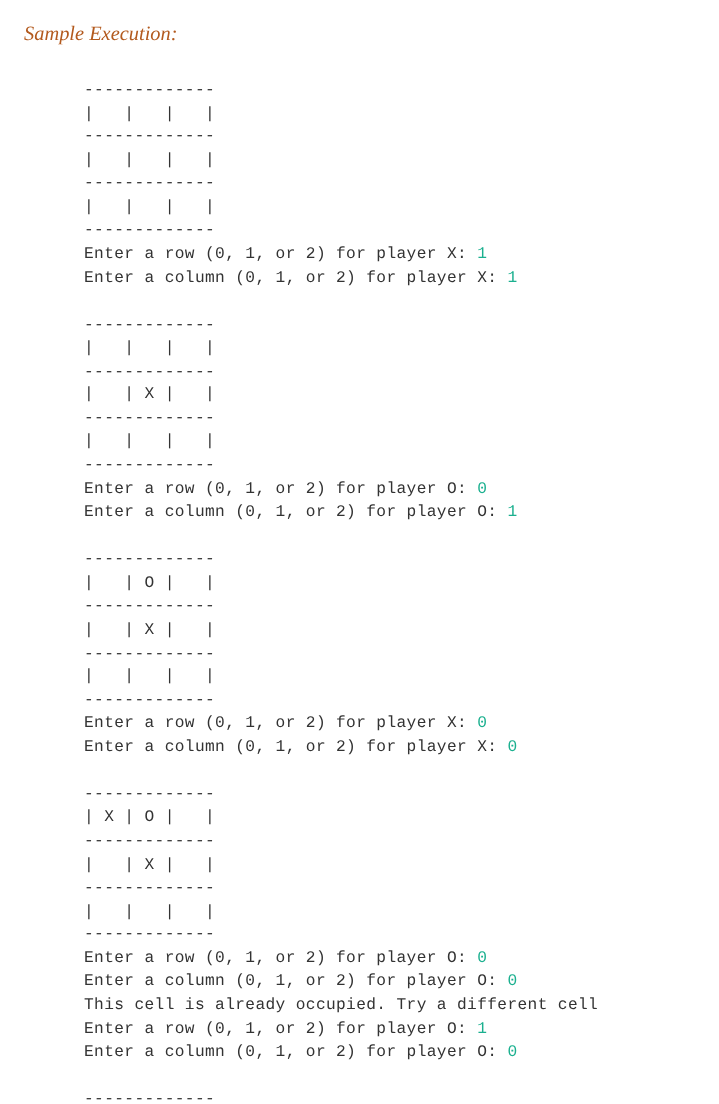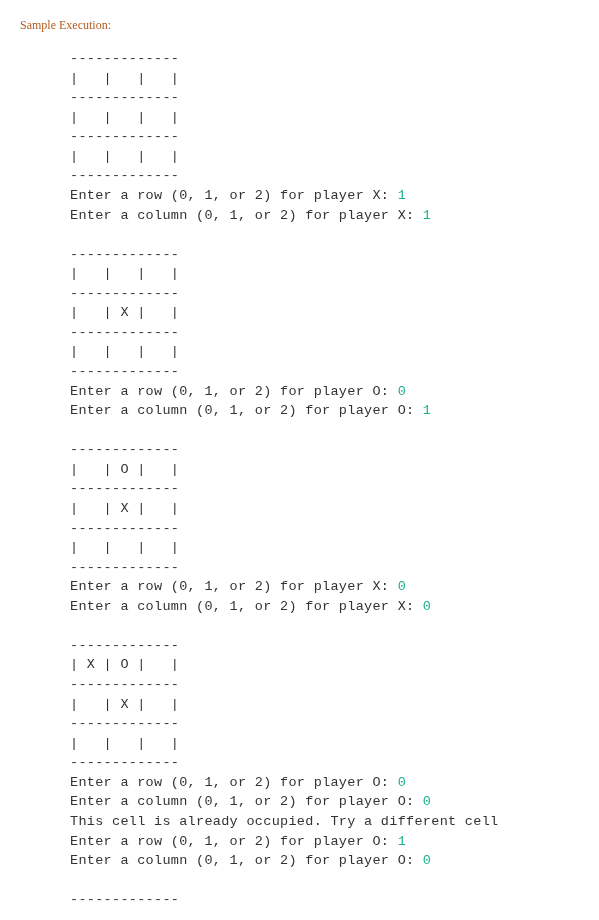--- a/index.html
+++ b/index.html
@@ -8,23 +8,24 @@
       box-sizing: border-box;
     }
     body {
       background: #ffffff;
       font-family: Georgia, 'Times New Roman', serif;
       padding: 18px 20px;
       width: 599px;
     }
     .heading {
       color: #b35a1e;
-      font-size: 12px;
+      font-style: italic;
+      font-size: 17px;
       font-weight: 400;
-      margin-bottom: 16px;
+      margin-bottom: 28px;
     }
     .code-block {
       font-family: 'Courier New', Courier, monospace;
       font-size: 13.5px;
       line-height: 1.45;
       color: #333333;
       white-space: pre;
       padding-left: 50px;
       letter-spacing: 0.3px;
     }

